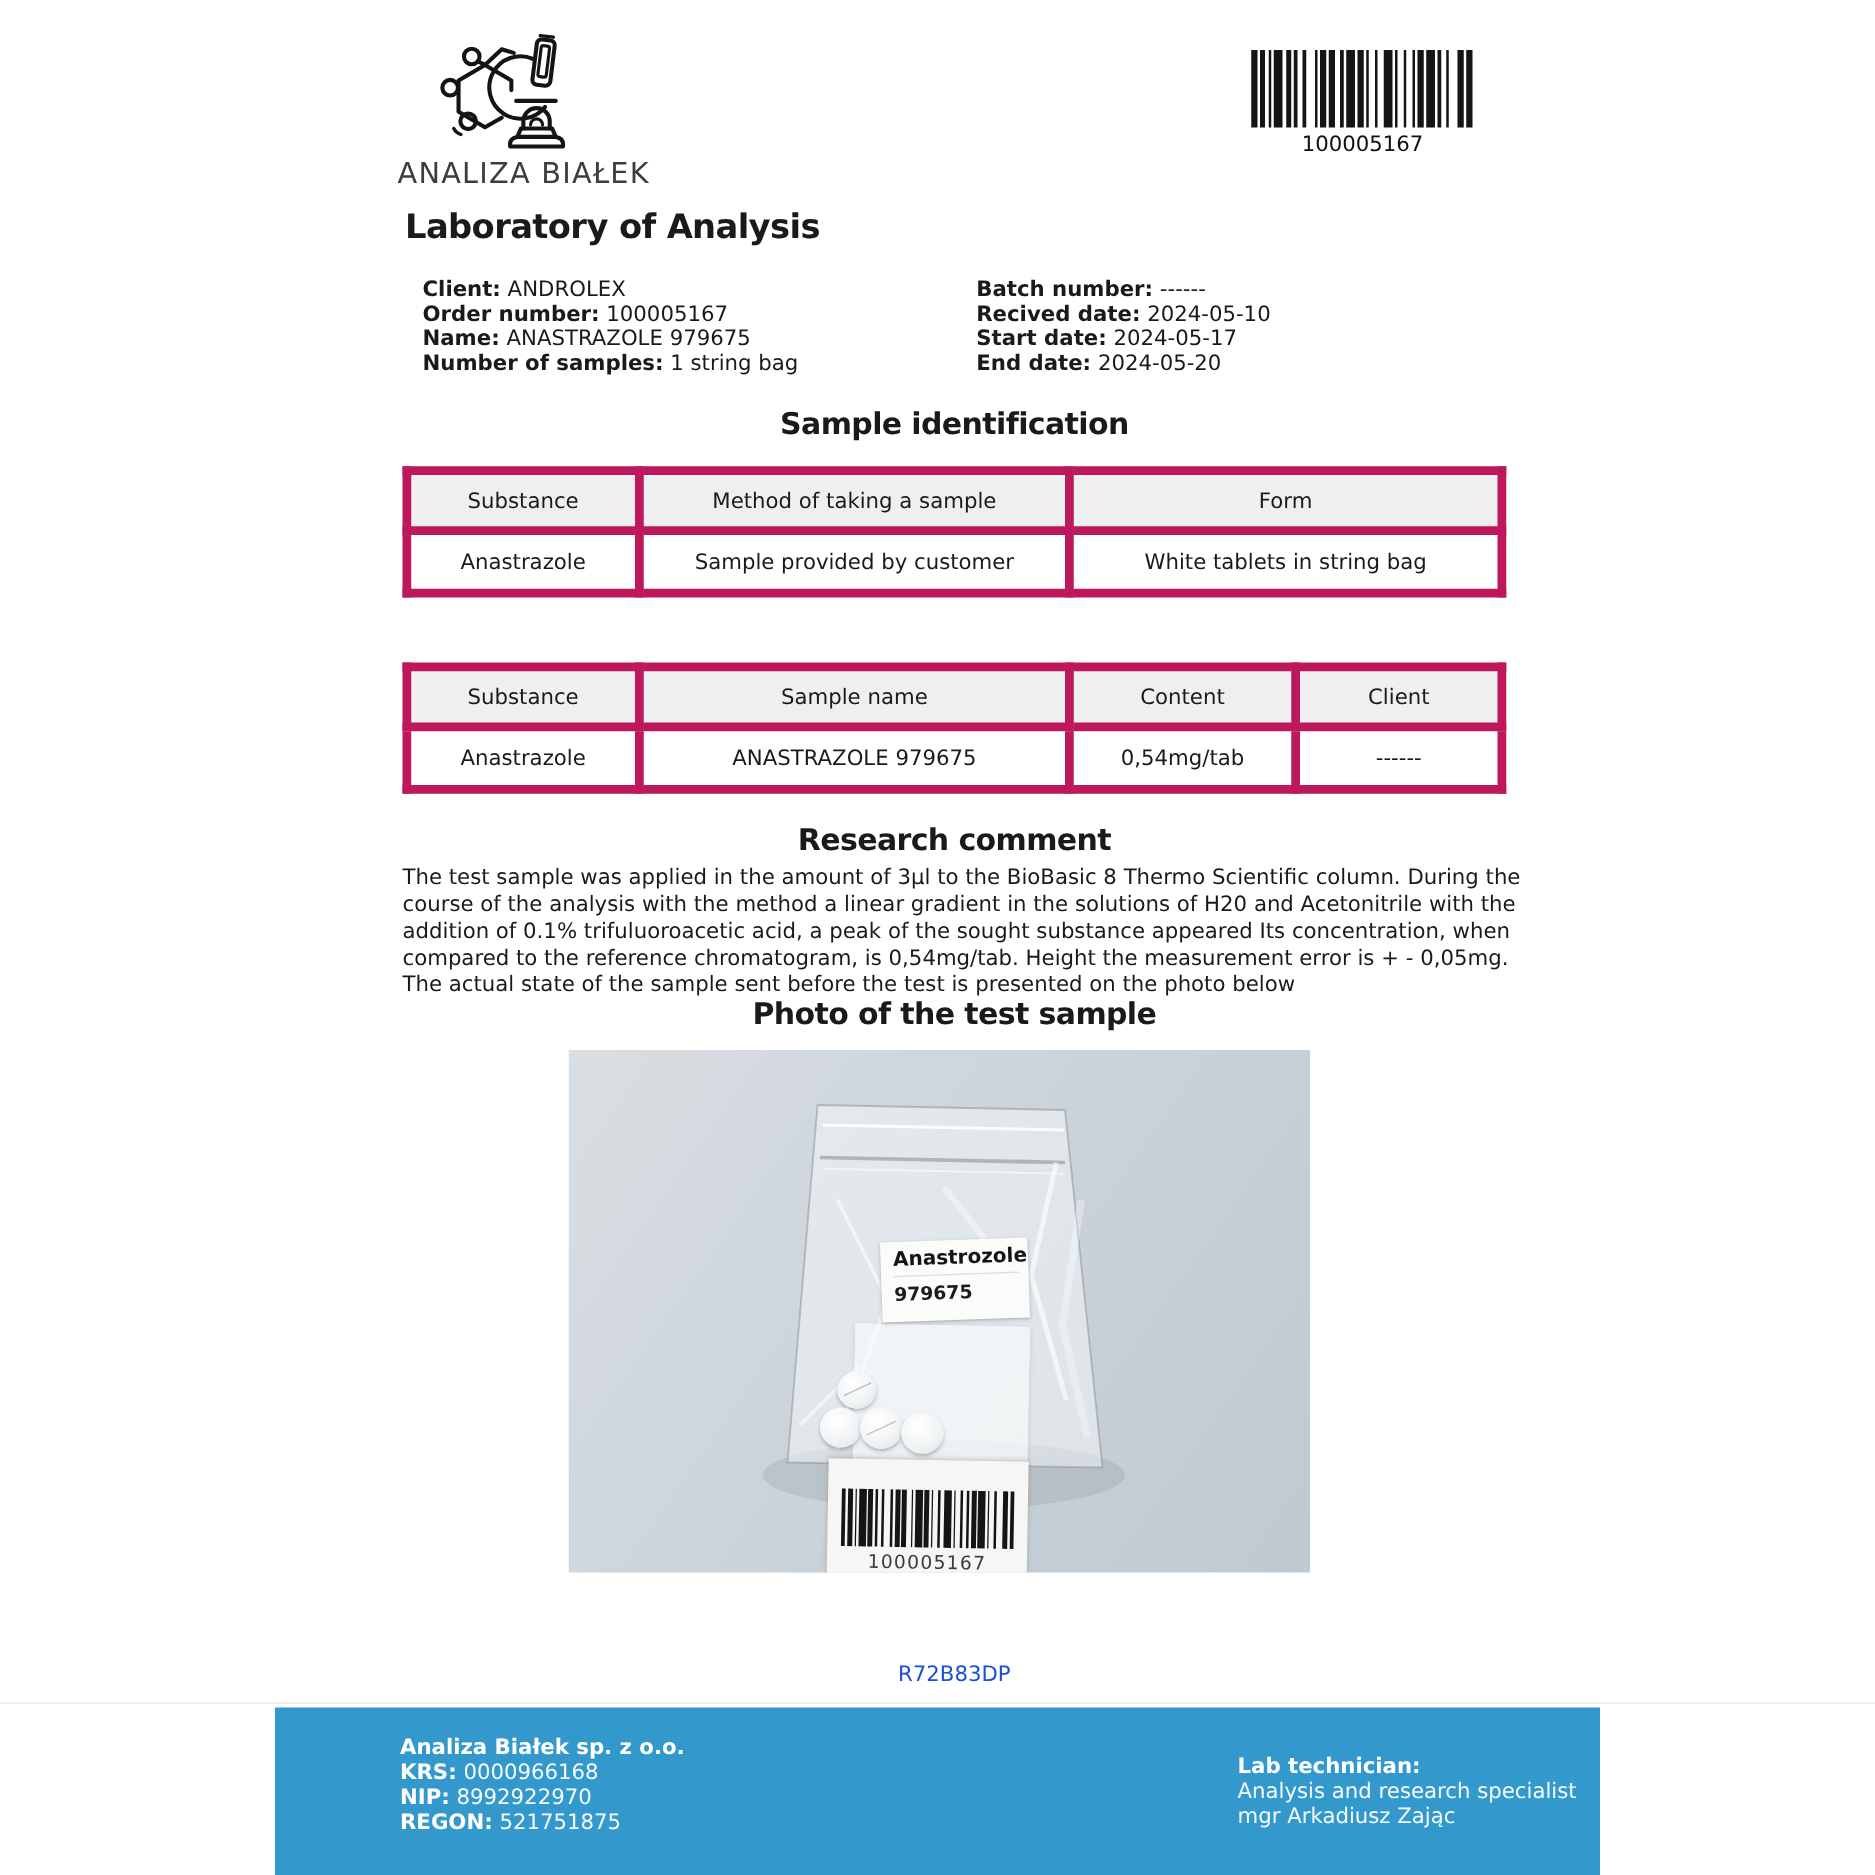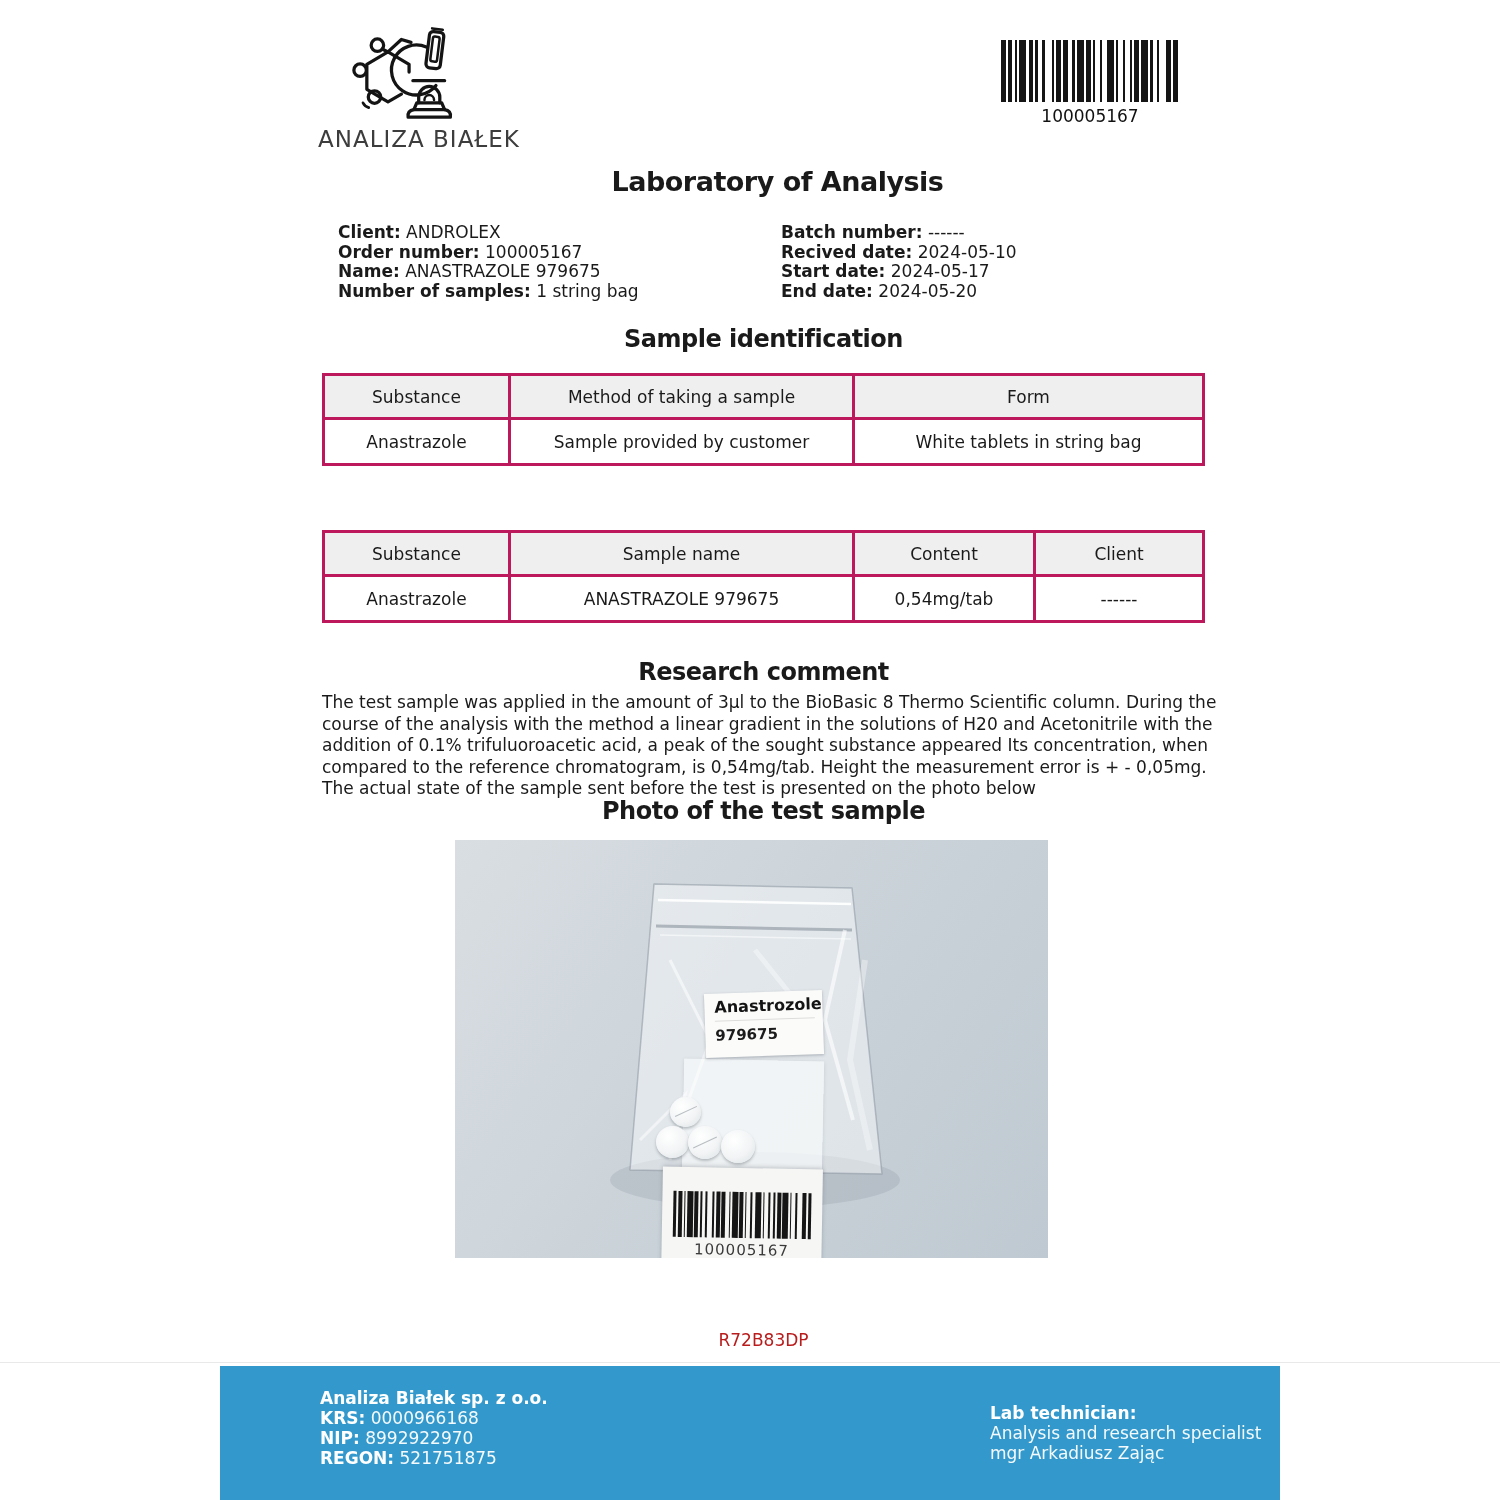--- a/index.html
+++ b/index.html
@@ -10,29 +10,29 @@
   
   .logo-block{position:absolute; left:318px; top:26px; width:185px; text-align:center;}
   .logo-block svg{display:block; margin:0 auto;}
   .logo-text{margin-top:4px; font-size:23px; font-weight:400; color:#3d3d3d; letter-spacing:1px; white-space:nowrap;}
   .doc-barcode{position:absolute; left:1000px; top:40px; width:180px; text-align:center;}
   .bars{font-size:0; white-space:nowrap; line-height:0; text-align:left;}
   .doc-barcode .bars{margin-left:1px;}
   .doc-barcode .bc-num{margin-top:4px; font-size:17px; color:#111;}
   
   .content{position:absolute; left:322px; top:0; width:883px;}
-  .h1{position:absolute; left:14px; top:166px; width:883px; text-align:center; font-size:27px; font-weight:bold; letter-spacing:-0.5px;}
+  .h1{position:absolute; left:2px; top:166px; width:883px; text-align:left; font-size:27px; font-weight:bold; letter-spacing:-0.5px;}
   .info{position:absolute; top:223px; left:0; width:883px; font-size:17px; line-height:19.5px;}
   .info .col{position:absolute; top:0;margin-left:16px;}
   .info .col.left{left:0;}
   .info .col.right{left:443px;}
   .info b{font-weight:bold;}
   .h2{position:absolute; left:0; width:883px; text-align:center; font-size:24px; font-weight:bold; letter-spacing:-0.5px;}
   table.rep{position:absolute; left:0; border-collapse:collapse; width:883px; font-size:17px; table-layout:fixed;}
-  table.rep th, table.rep td{border:3px solid #be185d; text-align:center; font-weight:normal; padding:0;}
+  table.rep th, table.rep td{border:7px solid #be185d; text-align:center; font-weight:normal; padding:0;}
   table.rep th{background:#efefef; height:41px;}
   table.rep td{background:#ffffff; height:43px;}
   .para{position:absolute; left:0; top:692px; width:905px; font-size:17px; line-height:21.5px; text-align:left;}
   
   .photo{
     position:absolute; left:455px; top:840px; width:593px; height:418px; overflow:hidden;
     background:linear-gradient(125deg,#d9dee2 0%,#ccd4da 45%,#bfc9d1 100%);
   }
   .photo .bag-svg{position:absolute; left:0; top:0;}
   .sample-label{
@@ -45,21 +45,21 @@
   .pill{position:absolute; border-radius:50%; background:radial-gradient(circle at 38% 32%, #ffffff 0%, #f2f4f5 55%, #dde2e5 100%); box-shadow:0 2px 3px rgba(70,80,90,.35);}
   .pill .score{position:absolute; left:12%; right:12%; top:48%; height:1px; background:rgba(140,148,155,.6); transform:rotate(-25deg);}
   .photo-barcode{
     position:absolute; left:207px; top:328px; width:160px; height:110px; background:#f6f6f5;
     transform:rotate(1deg); box-shadow:0 -1px 4px rgba(70,80,90,.3); text-align:center; padding-top:9px; box-sizing:border-box;
   }
   .photo-barcode .bars{display:inline-block;}
   .photo-barcode .bc-num{margin-top:3px; font-size:15px; color:#3a3a3a; letter-spacing:1px;}
   
   .password-label{position:absolute; left:322px; top:1300px; width:883px; text-align:center; font-size:18px; font-weight:bold;}
-  .password-value{position:absolute; left:322px; top:1330px; width:883px; text-align:center; font-size:17px; color:#b91c1c;}
+  .password-value{position:absolute; left:322px; top:1330px; width:883px; text-align:center; font-size:17px; color:#1d4ed8;}
   .pre-footer-line{position:absolute; left:0; top:1362px; width:1500px; height:1px; background:#e9e9e9;}
   .footer{position:absolute; left:220px; top:1366px; width:1060px; height:134px; color:#ffffff; font-size:17px; line-height:20px;}
   .footer .band{position:absolute; inset:0; background:#3399cc;}
   .footer .fcol{position:absolute;}
   .footer .fcol1{left:100px; top:22px;}
   .footer .fcol2{left:420px; top:37px;}
   .footer .fcol3{left:770px; top:37px;}
   .footer b{font-weight:bold;}
   .footer .soft{color:rgba(255,255,255,.95);}
 </style>

